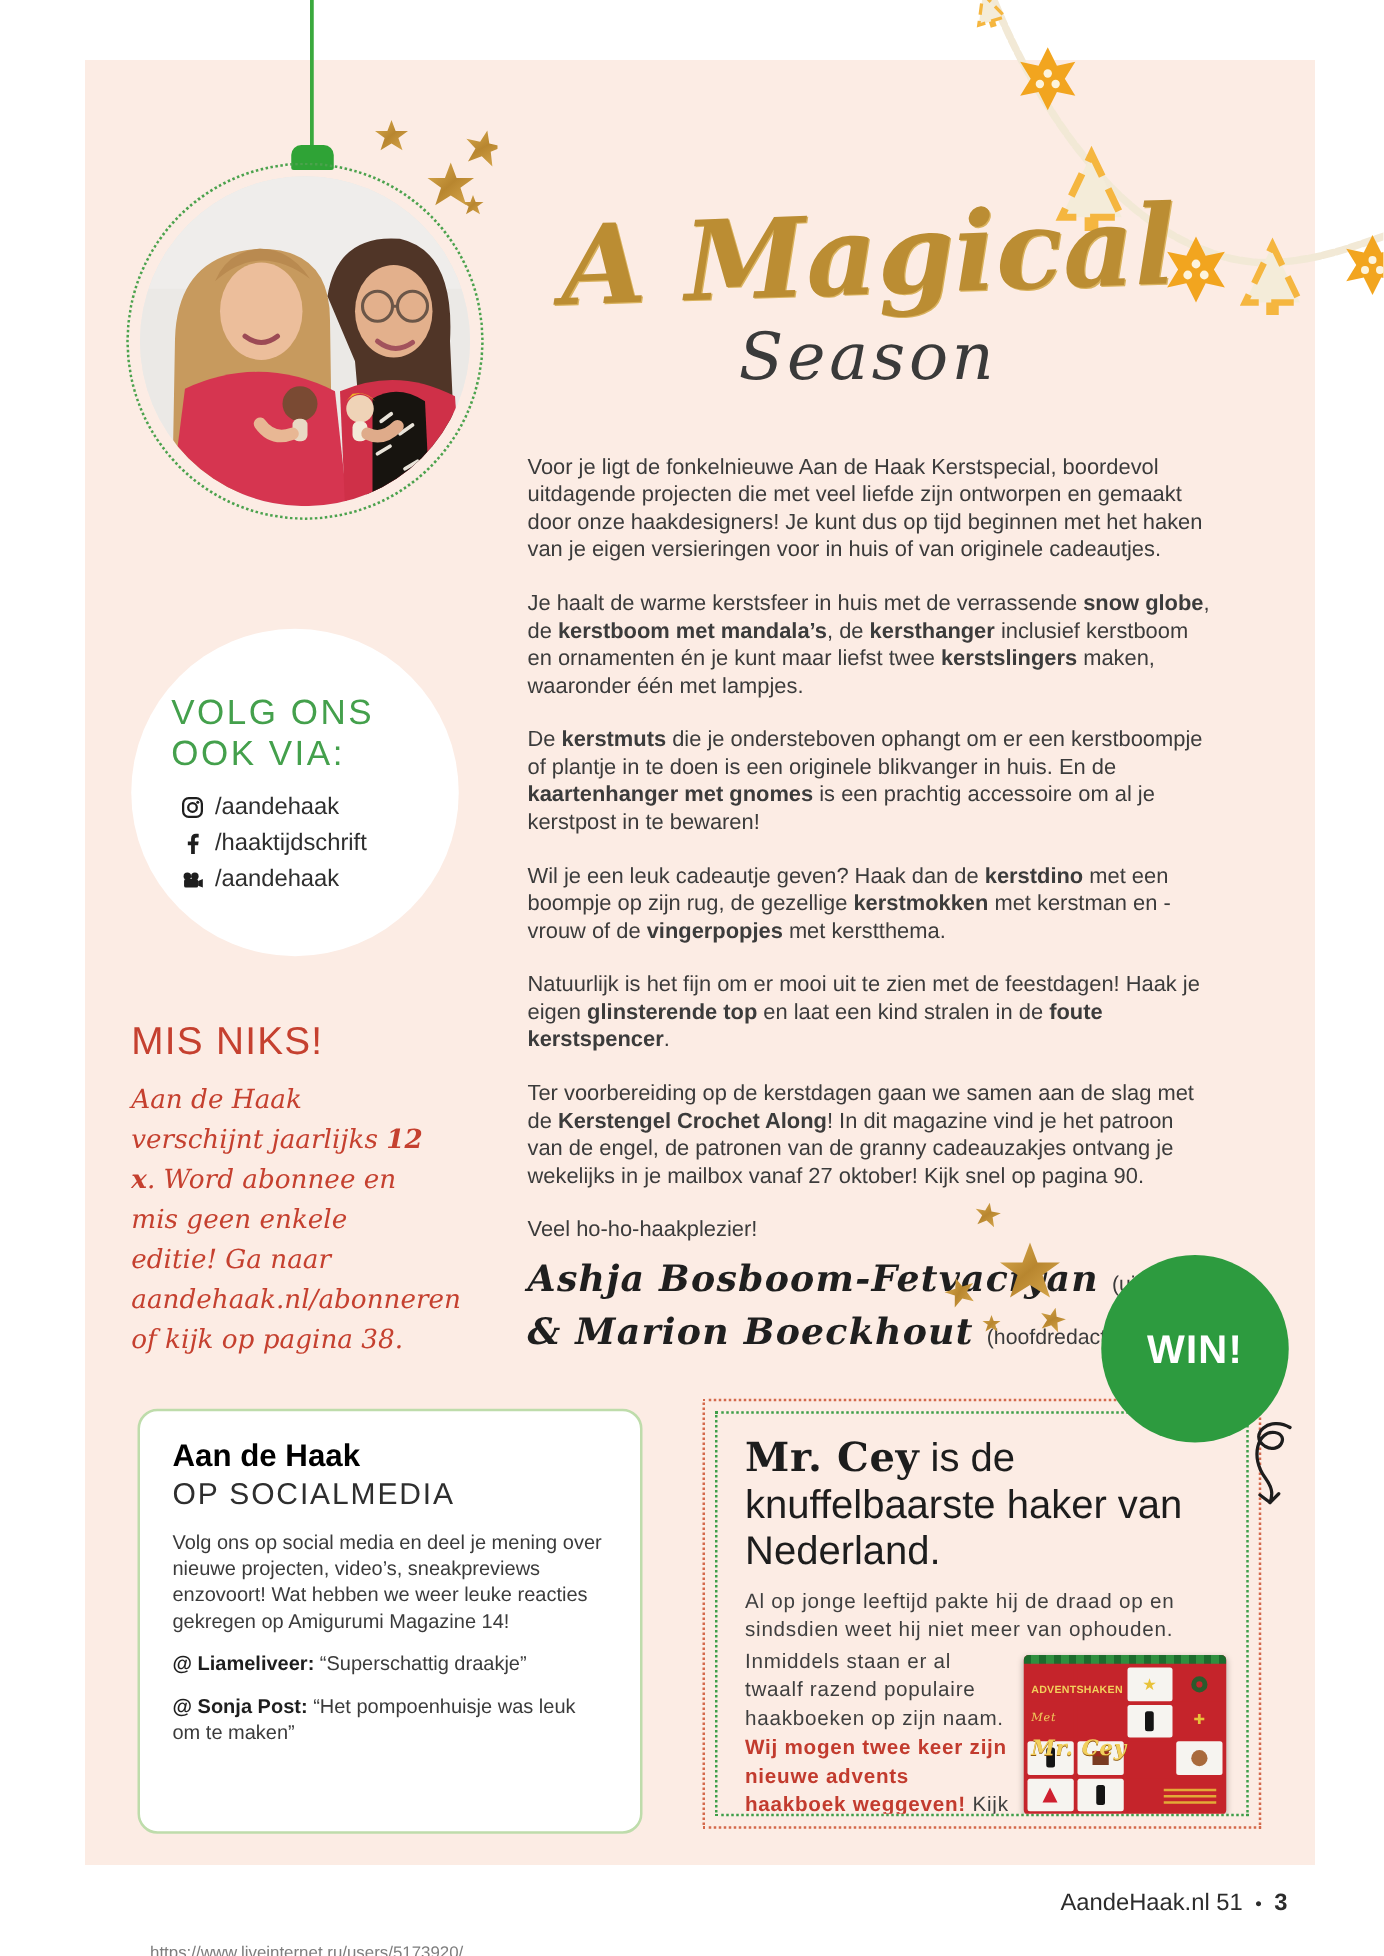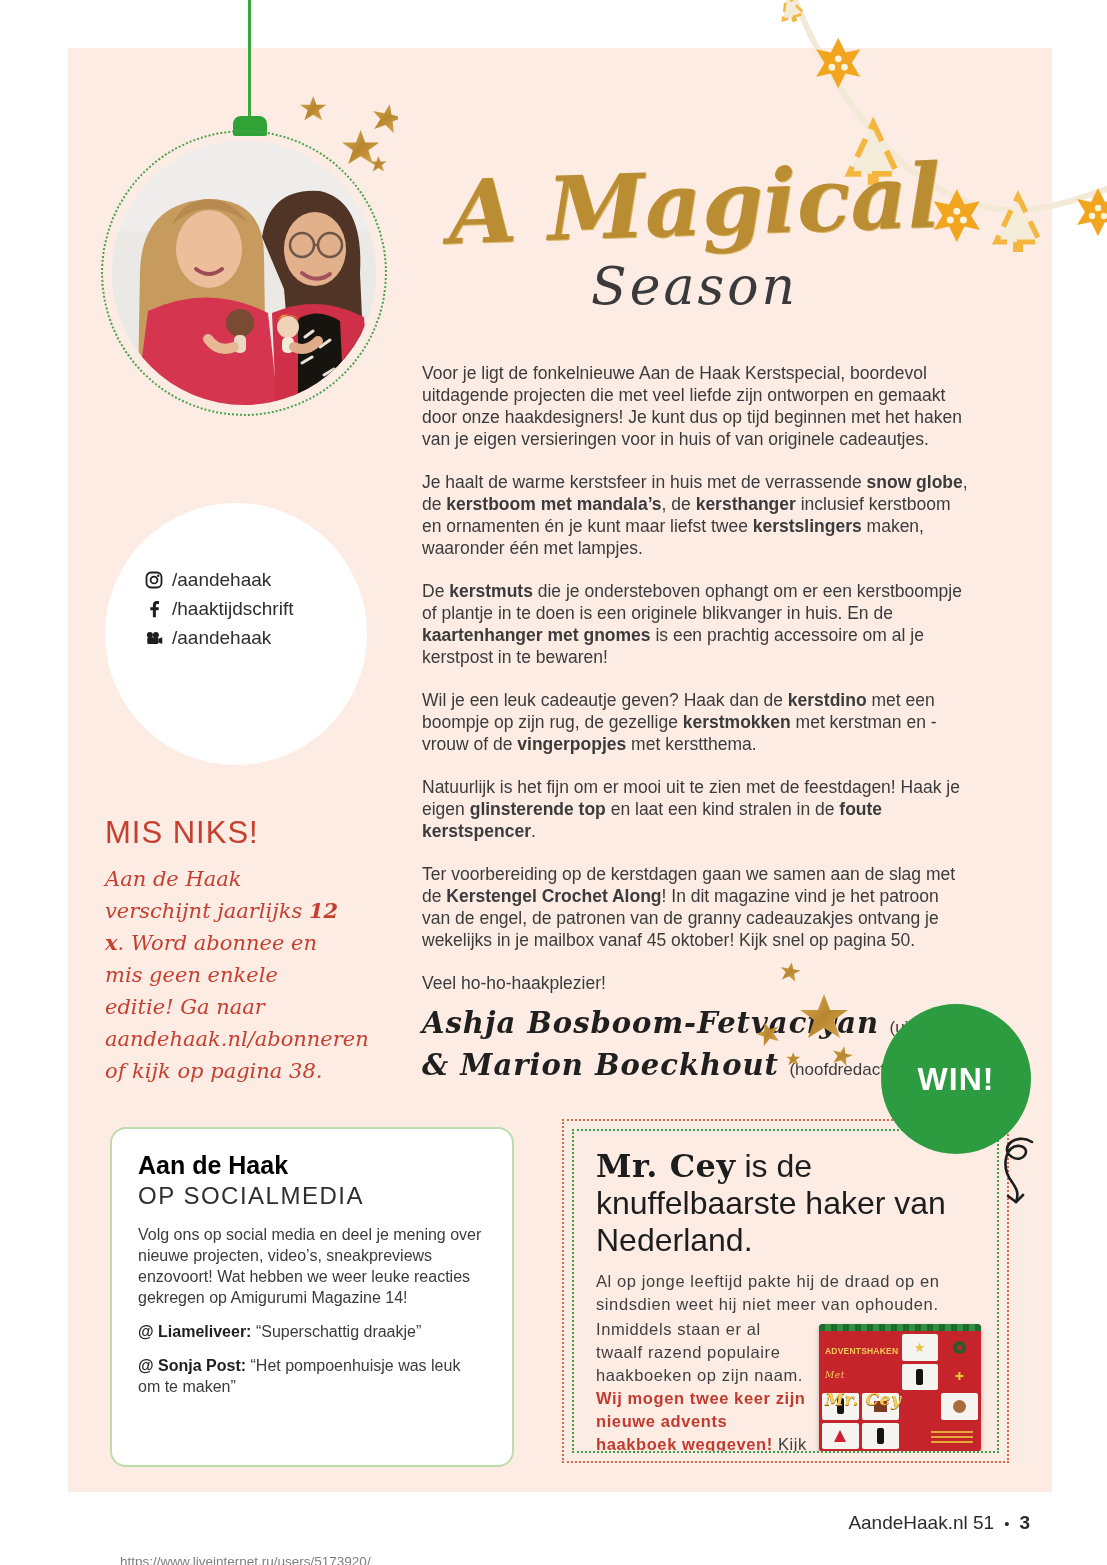--- a/index.html
+++ b/index.html
@@ -170,36 +170,40 @@
     <div class="title-main">A Magical</div>
     <div class="title-sub">Season</div>
   </div>
 
   <div class="body-col">
     <p><span class="seg-n">Voor je ligt de fonkelnieuwe Aan de Haak Kerstspecial, boordevol uitdagende projecten die met veel liefde zijn ontworpen en gemaakt door onze haakdesigners! Je kunt dus op tijd beginnen met het haken van je eigen versieringen voor in huis of van originele cadeautjes.</span></p>
     <p><span class="seg-n">Je haalt de warme kerstsfeer in huis met de verrassende </span><span class="seg-b">snow globe</span><span class="seg-n">, de </span><span class="seg-b">kerstboom met mandala’s</span><span class="seg-n">, de </span><span class="seg-b">kersthanger</span><span class="seg-n"> inclusief kerstboom en ornamenten én je kunt maar liefst twee </span><span class="seg-b">kerstslingers</span><span class="seg-n"> maken, waaronder één met lampjes.</span></p>
     <p><span class="seg-n">De </span><span class="seg-b">kerstmuts</span><span class="seg-n"> die je ondersteboven ophangt om er een kerstboompje of plantje in te doen is een originele blikvanger in huis. En de </span><span class="seg-b">kaartenhanger met gnomes</span><span class="seg-n"> is een prachtig accessoire om al je kerstpost in te bewaren!</span></p>
     <p><span class="seg-n">Wil je een leuk cadeautje geven? Haak dan de </span><span class="seg-b">kerstdino</span><span class="seg-n"> met een boompje op zijn rug, de gezellige </span><span class="seg-b">kerstmokken</span><span class="seg-n"> met kerstman en -vrouw of de </span><span class="seg-b">vingerpopjes</span><span class="seg-n"> met kerstthema.</span></p>
     <p><span class="seg-n">Natuurlijk is het fijn om er mooi uit te zien met de feestdagen! Haak je eigen </span><span class="seg-b">glinsterende top</span><span class="seg-n"> en laat een kind stralen in de </span><span class="seg-b">foute kerstspencer</span><span class="seg-n">.</span></p>
-    <p><span class="seg-n">Ter voorbereiding op de kerstdagen gaan we samen aan de slag met de </span><span class="seg-b">Kerstengel Crochet Along</span><span class="seg-n">! In dit magazine vind je het patroon van de engel, de patronen van de granny cadeauzakjes ontvang je wekelijks in je mailbox vanaf 45 oktober! Kijk snel op pagina 50.</span></p>
+    <p><span class="seg-n">Ter voorbereiding op de kerstdagen gaan we samen aan de slag met de </span><span class="seg-b">Kerstengel Crochet Along</span><span class="seg-n">! In dit magazine vind je het patroon van de engel, de patronen van de granny cadeauzakjes ontvang je wekelijks in je mailbox vanaf 27 oktober! Kijk snel op pagina 90.</span></p>
     <p><span class="seg-n">Veel ho-ho-haakplezier!</span></p>
   </div>
 
   <div class="signature">
     <div class="sig-line">
       <span class="sig-name">Ashja Bosboom-Fetvaciyan</span>
       <span class="sig-role">(uitgever)</span>
     </div>
     <div class="sig-line">
       <span class="sig-name">&amp; Marion Boeckhout</span>
       <span class="sig-role">(hoofdredacteur)</span>
     </div>
   </div>
 
   <div class="follow-circle">
+    <div class="follow-h">
+      <div>VOLG ONS</div>
+      <div>OOK VIA:</div>
+    </div>
     <ul class="follow-list">
       <li>
         <svg class="fic" viewBox="0 0 24 24">
             <rect x="2" y="2" width="20" height="20" rx="6" fill="none" stroke="#1e1e1e" stroke-width="2.4"></rect>
             <circle cx="12" cy="12" r="4.6" fill="none" stroke="#1e1e1e" stroke-width="2.4"></circle>
             <circle cx="17.6" cy="6.4" r="1.6" fill="#1e1e1e"></circle>
           </svg>
         <span>/aandehaak</span>
       </li>
       <li>

